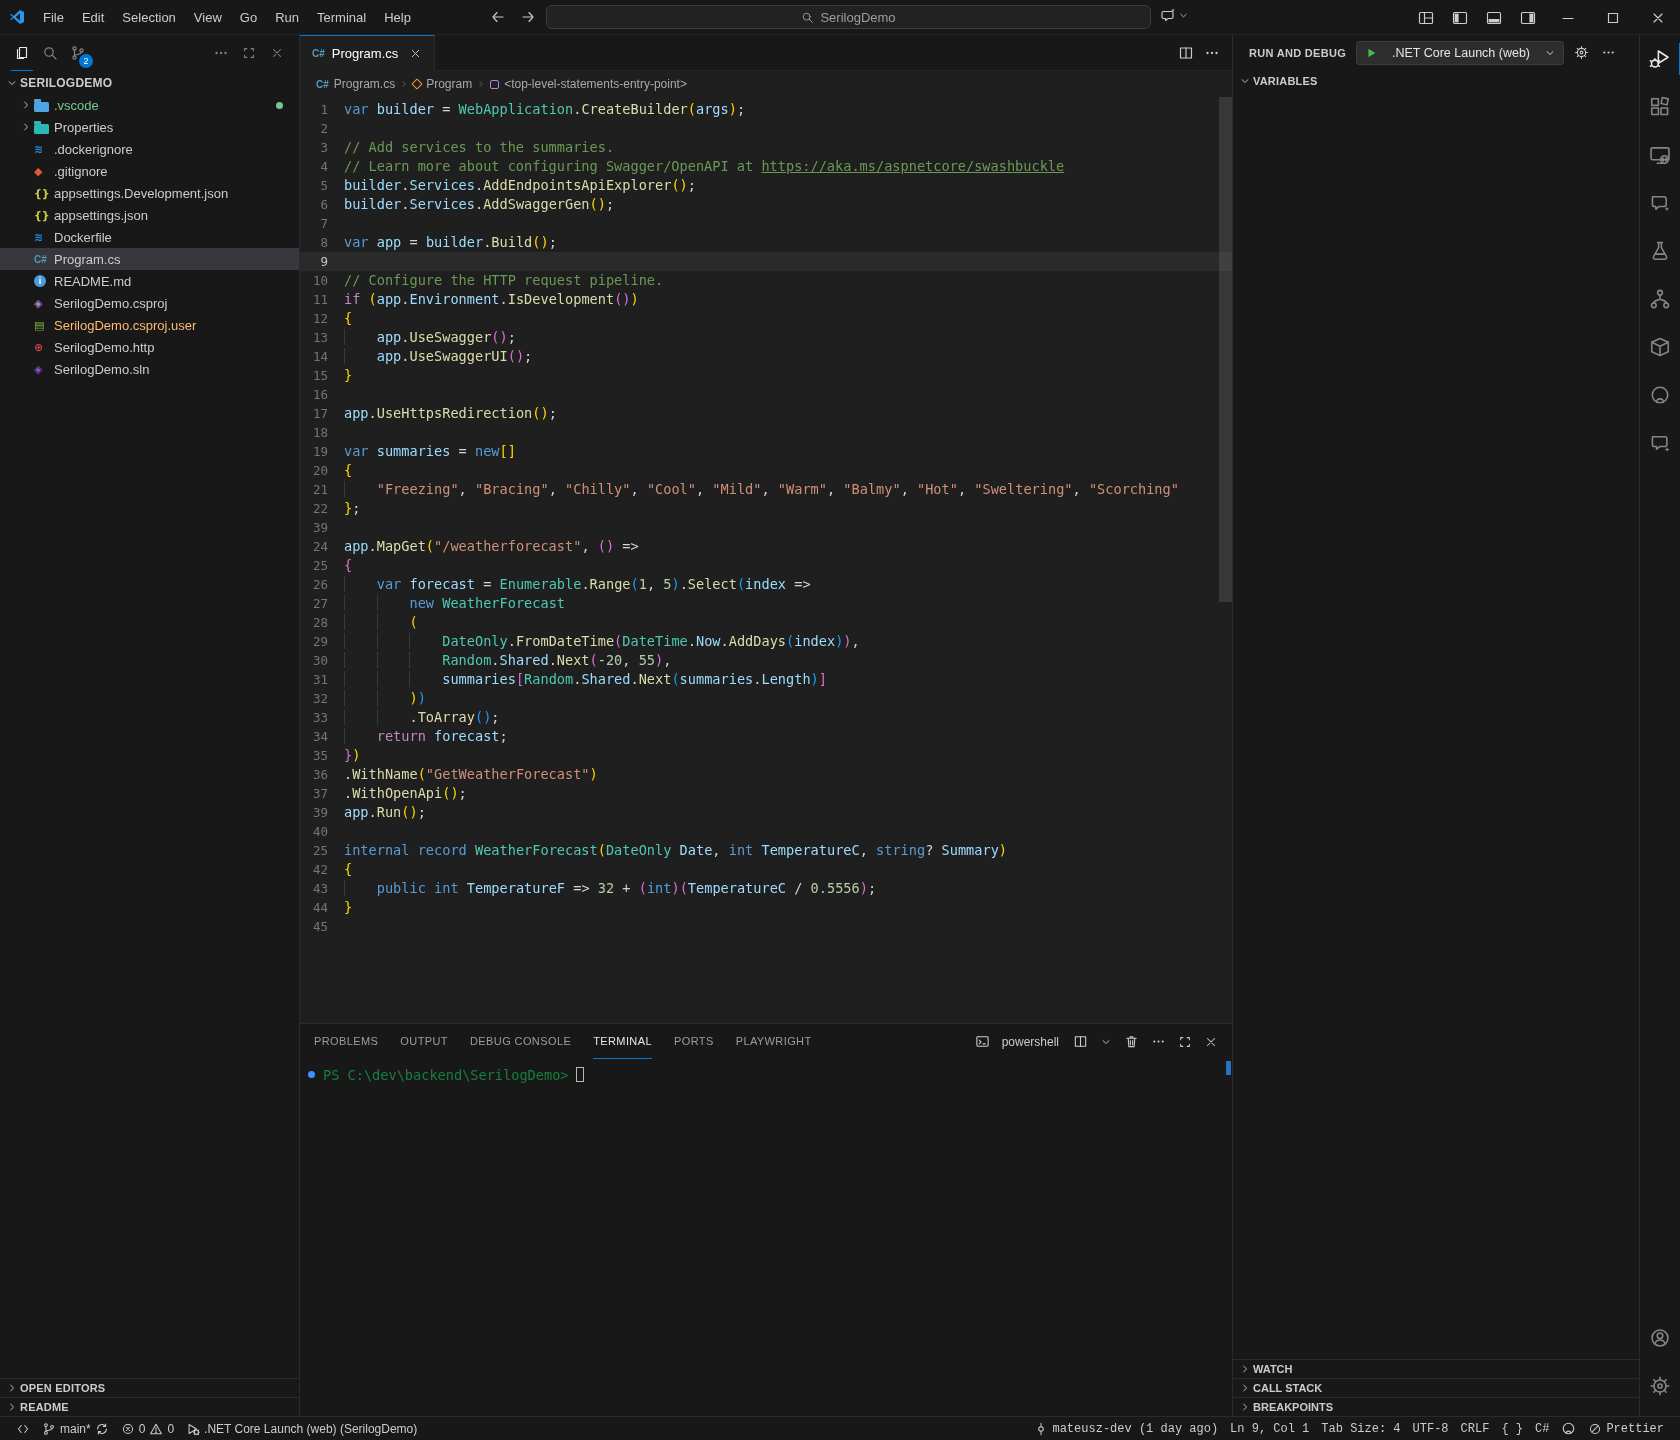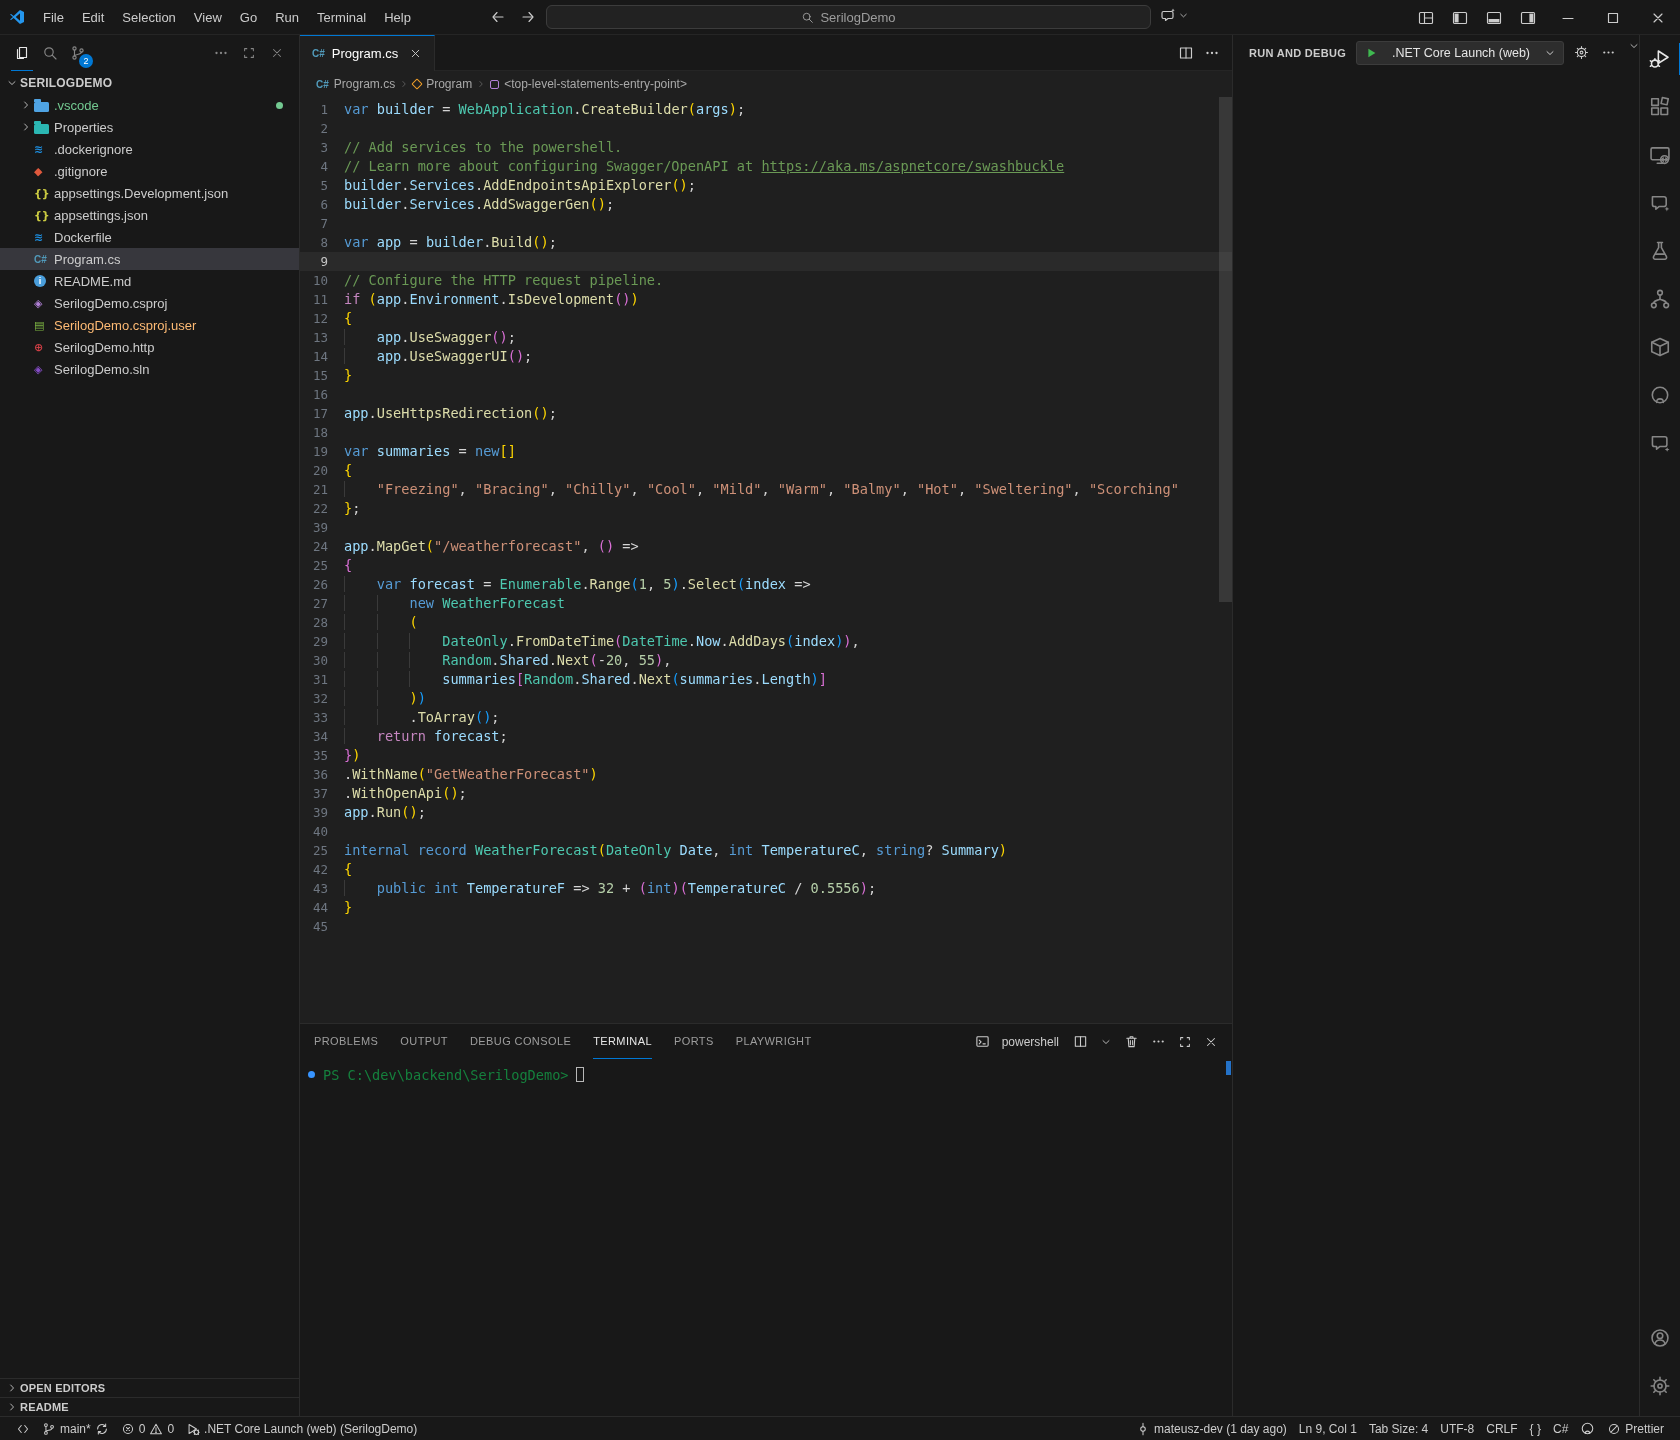--- a/index.html
+++ b/index.html
@@ -85,42 +85,42 @@
   .p-tab.active{color:#e7e7e7;border-bottom:1px solid #0078d4;}
   #ph-right{margin-left:auto;display:flex;align-items:center;gap:12px;color:#cccccc;}
   #ph-right .shell-label{font-size:12px;color:#cccccc;margin-right:2px;}
   #terminal{flex:1;padding:6px 0 0 8px;font-family:"DejaVu Sans Mono",monospace;font-size:13.6px;color:#15803d;position:relative;}
   .t-line{display:flex;align-items:center;height:19px;}
   .t-dot{width:7px;height:7px;border-radius:50%;background:#3794ff;margin-right:8px;}
   .t-cursor{display:inline-block;width:8px;height:15px;border:1px solid #b8b8b8;margin-left:7px;}
   .t-scrollmark{position:absolute;top:2px;right:1px;width:5px;height:14px;background:#2472c8;}
 
   
-  #right-panel{width:407px;flex:0 0 407px;background:#181818;border-left:1px solid #2b2b2b;display:flex;flex-direction:row;}
+  #right-panel{width:407px;flex:0 0 407px;background:#181818;border-left:1px solid #2b2b2b;display:flex;flex-direction:column;}
   #rp-header{height:35px;flex:0 0 35px;display:flex;align-items:center;padding:0 6px 0 16px;}
   #rp-title{font-size:11px;font-weight:bold;color:#cccccc;letter-spacing:.3px;margin-right:10px;white-space:nowrap;}
   #launch-box{display:flex;align-items:center;gap:14px;background:#2d2d2d;border:1px solid #3c3c3c;border-radius:3px;
     height:24px;padding:0 7px;font-size:12.5px;color:#e5e5e5;white-space:nowrap;}
   #rp-header .gearwrap{margin-left:10px;color:#cccccc;display:flex;align-items:center;gap:12px;}
   .rp-section{height:22px;display:flex;align-items:center;font-size:11px;font-weight:bold;color:#cccccc;padding-left:4px;letter-spacing:.2px;}
   #rp-fill{flex:1;}
   .rp-bottom{height:19px;display:flex;align-items:center;border-top:1px solid #2b2b2b;font-size:11px;font-weight:bold;color:#cccccc;padding-left:4px;}
 
   
   #activitybar{width:41px;flex:0 0 41px;background:#181818;border-left:1px solid #2b2b2b;display:flex;flex-direction:column;align-items:center;}
   .ab-ic{width:41px;height:48px;display:flex;align-items:center;justify-content:center;color:#868686;position:relative;}
   .ab-ic.active{color:#e7e7e7;}
   .ab-ic.active::after{content:"";position:absolute;right:0;top:8px;bottom:8px;width:2px;background:#0078d4;}
   #ab-fill{flex:1;}
 
   
   #statusbar{height:24px;flex:0 0 24px;background:#181818;border-top:1px solid #2b2b2b;display:flex;align-items:center;
     font-size:12px;color:#cccccc;padding:0 10px;}
   .sb-item{display:flex;align-items:center;gap:4px;padding:0 6px;height:22px;white-space:nowrap;}
-  #sb-right{margin-left:auto;display:flex;align-items:flex-end;}
+  #sb-right{margin-left:auto;display:flex;align-items:flex-end;font-family:Liberation Mono, monospace;}
   .ic{display:block;}
   i[data-icon]{display:flex;align-items:center;justify-content:center;font-style:normal;}
 </style>
 </head>
 <body>
 
 <div id="app">
 
   <div id="titlebar">
     <div id="logo">
@@ -531,21 +531,21 @@
             <div class="cl">
               <span class="ln">1</span>
               <span class="lt"><span class="tk tk-kw">var</span><span class="tk tk-pl"> </span><span class="tk tk-vr">builder</span><span class="tk tk-pl"> = </span><span class="tk tk-ty">WebApplication</span><span class="tk tk-pl">.</span><span class="tk tk-fn">CreateBuilder</span><span class="tk tk-b1">(</span><span class="tk tk-vr">args</span><span class="tk tk-b1">)</span><span class="tk tk-pl">;</span></span>
             </div>
             <div class="cl">
               <span class="ln">2</span>
               <span class="lt"></span>
             </div>
             <div class="cl">
               <span class="ln">3</span>
-              <span class="lt"><span class="tk tk-cm">// Add services to the powershell.</span></span>
+              <span class="lt"><span class="tk tk-cm">// Add services to the summaries.</span></span>
             </div>
             <div class="cl">
               <span class="ln">4</span>
               <span class="lt"><span class="tk tk-cm">// Learn more about configuring Swagger/OpenAPI at </span><span class="tk tk-lk">https://aka.ms/aspnetcore/swashbuckle</span></span>
             </div>
             <div class="cl">
               <span class="ln">5</span>
               <span class="lt"><span class="tk tk-vr">builder</span><span class="tk tk-pl">.</span><span class="tk tk-vr">Services</span><span class="tk tk-pl">.</span><span class="tk tk-fn">AddEndpointsApiExplorer</span><span class="tk tk-b1">()</span><span class="tk tk-pl">;</span></span>
             </div>
             <div class="cl">

